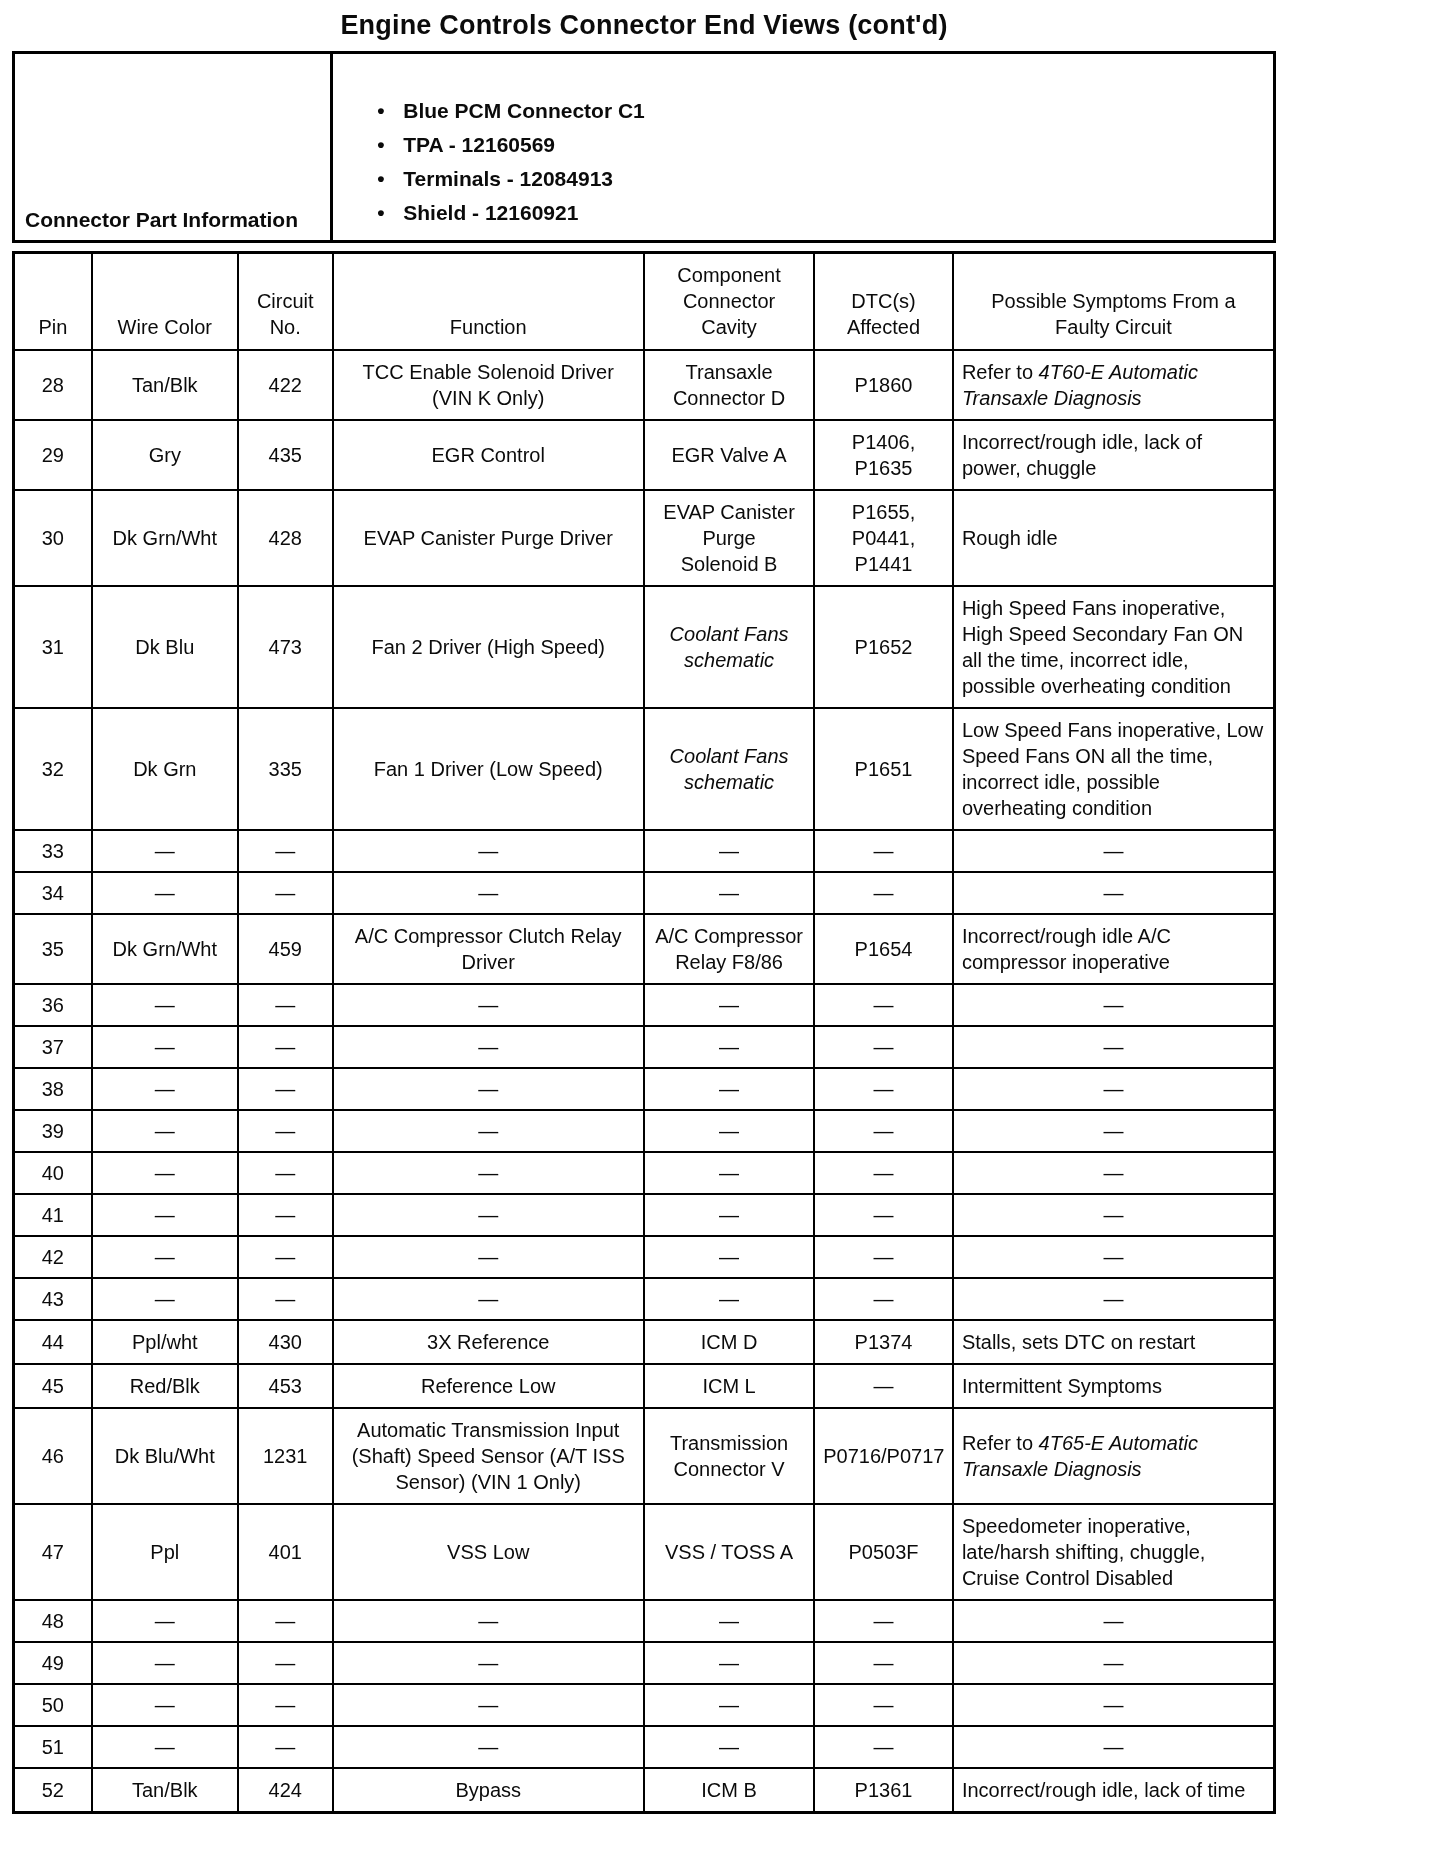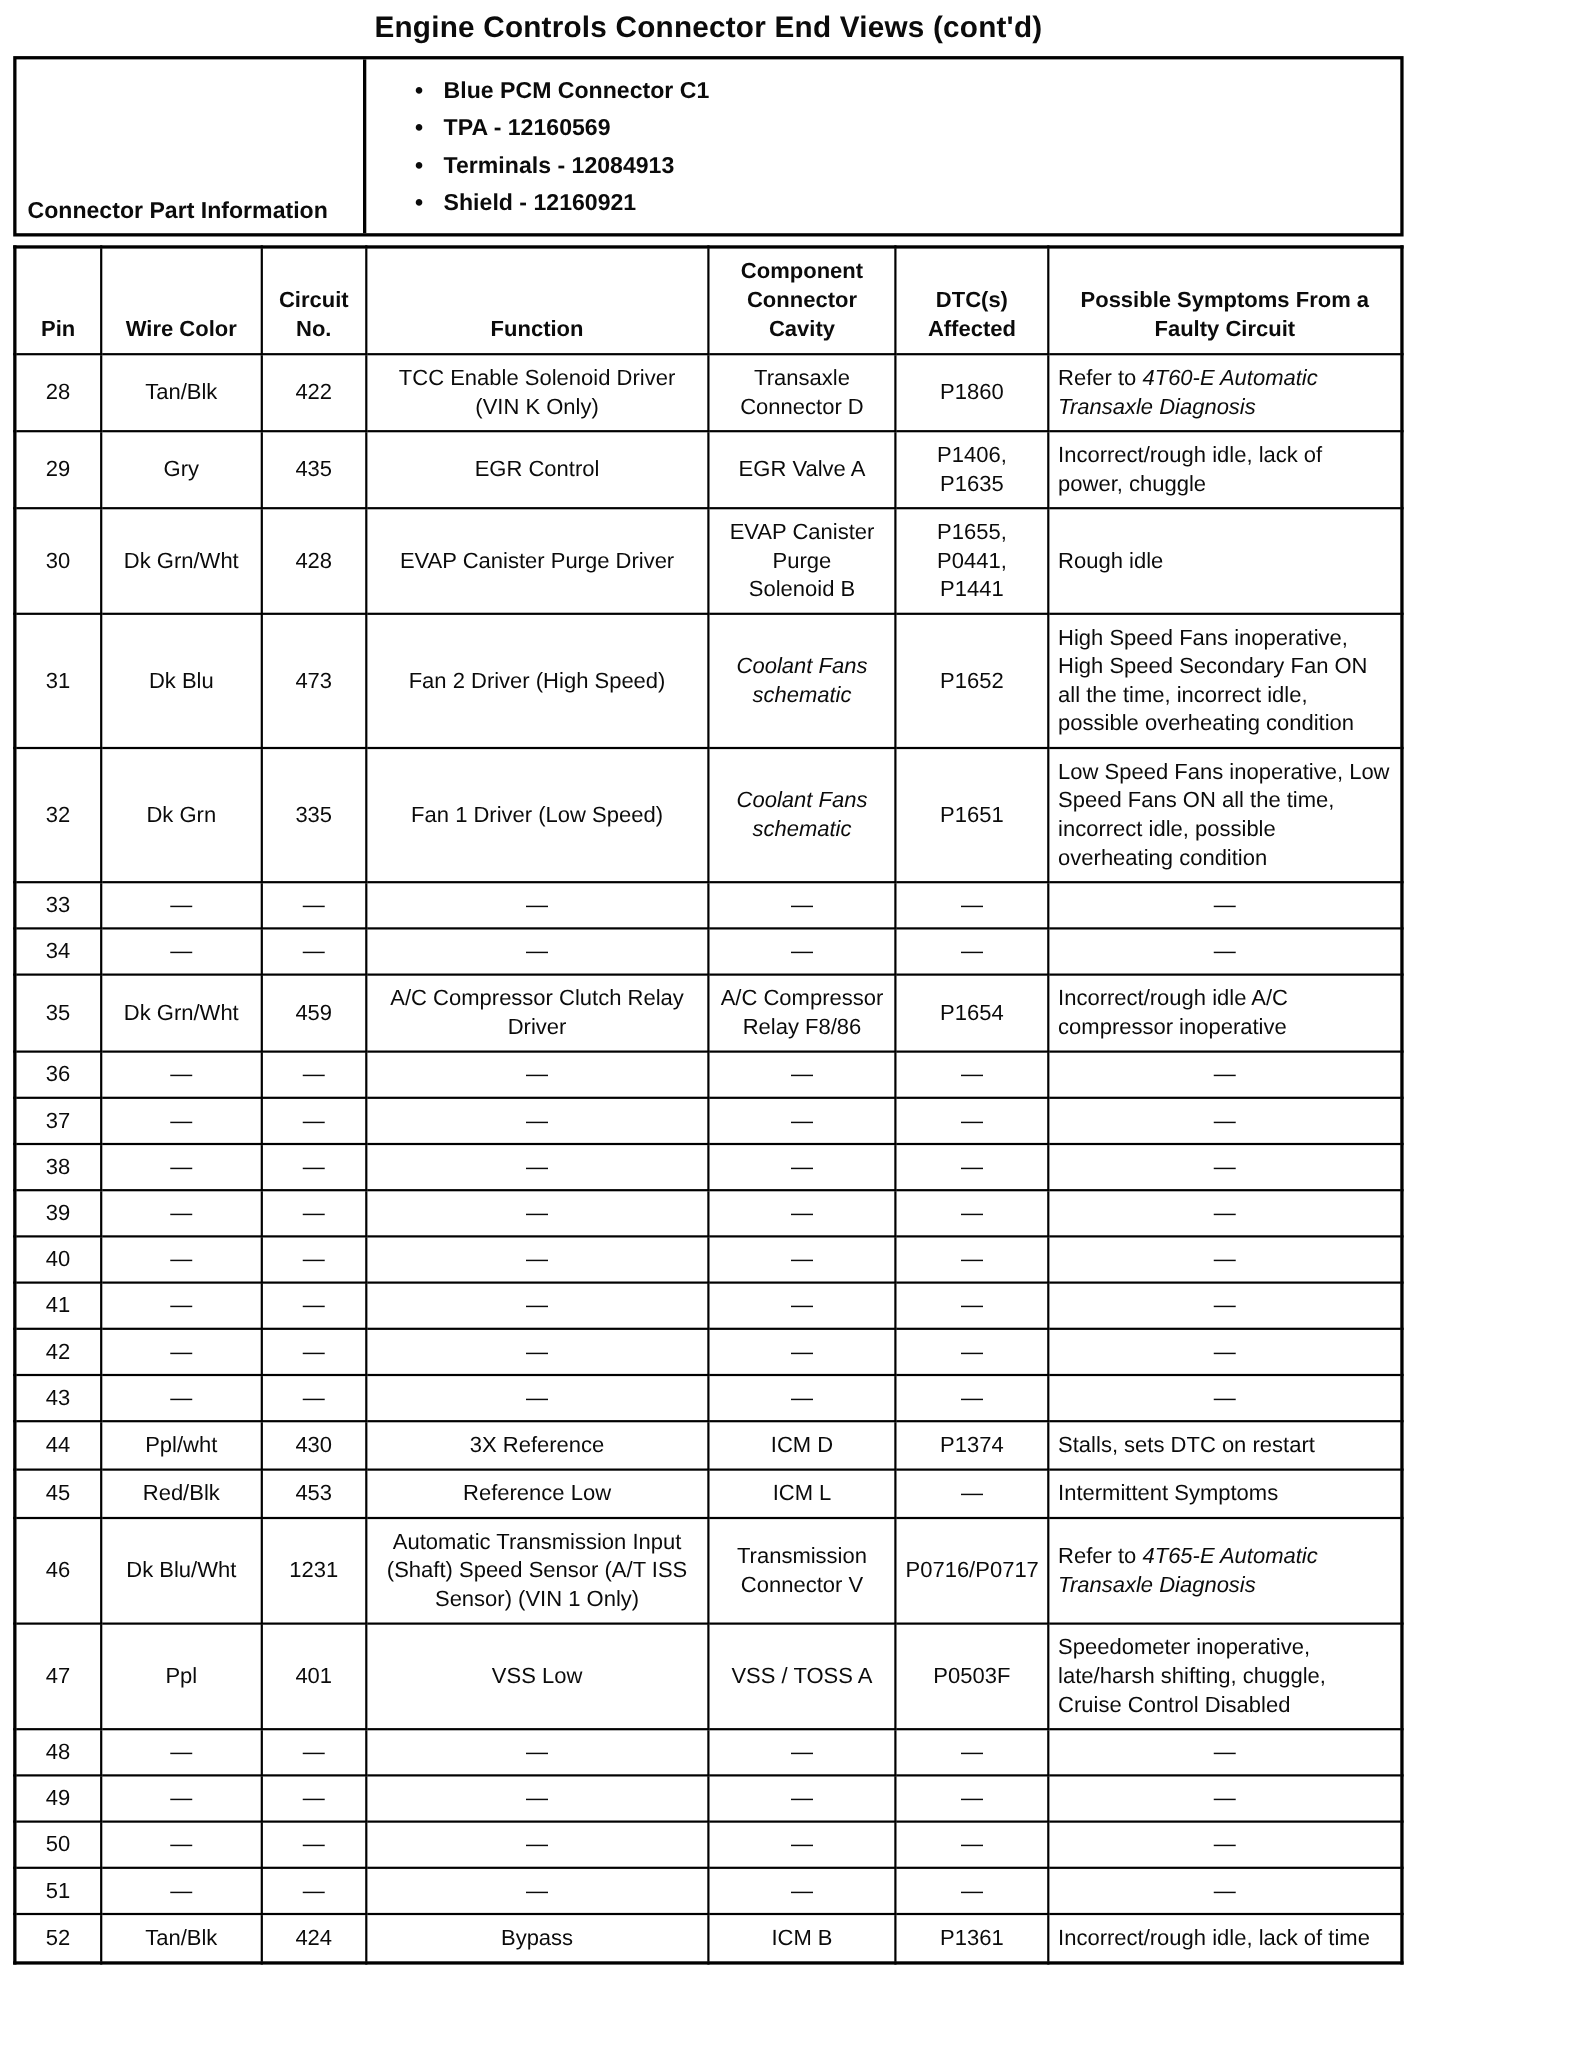--- a/index.html
+++ b/index.html
@@ -36,20 +36,21 @@
     padding: 8px 4px 8px 10px;
   }
   .info-left span {
     font-weight: 700;
     font-size: 21px;
     margin-top: 48px;
   }
   .info-right {
     flex: 1;
     padding: 12px 16px 10px 44px;
+    margin-top: 28px;
   }
   .info-right ul { margin: 0; padding: 0; list-style: none; }
   .info-right li {
     font-weight: 700;
     font-size: 21px;
     line-height: 1.62;
   }
   .info-right li::before {
     content: "\2022";
     display: inline-block;
@@ -61,21 +62,21 @@
     border: 3px solid #000;
     table-layout: fixed;
   }
   th, td {
     border: 2px solid #000;
     padding: 8px 8px;
     font-size: 20px;
     line-height: 1.3;
   }
   th {
-    font-weight: 700;
+    font-weight: 400;
     text-align: center;
     vertical-align: bottom;
     white-space: pre-line;
     padding-bottom: 9px;
   }
   td { vertical-align: middle; }
   .c-pin, .c-wire, .c-circuit, .c-cavity, .c-dtc { text-align: center; }
   .c-cavity, .c-dtc, .c-function { white-space: pre-line; }
   .c-function { text-align: center; }
   .c-symptoms { text-align: left; }

